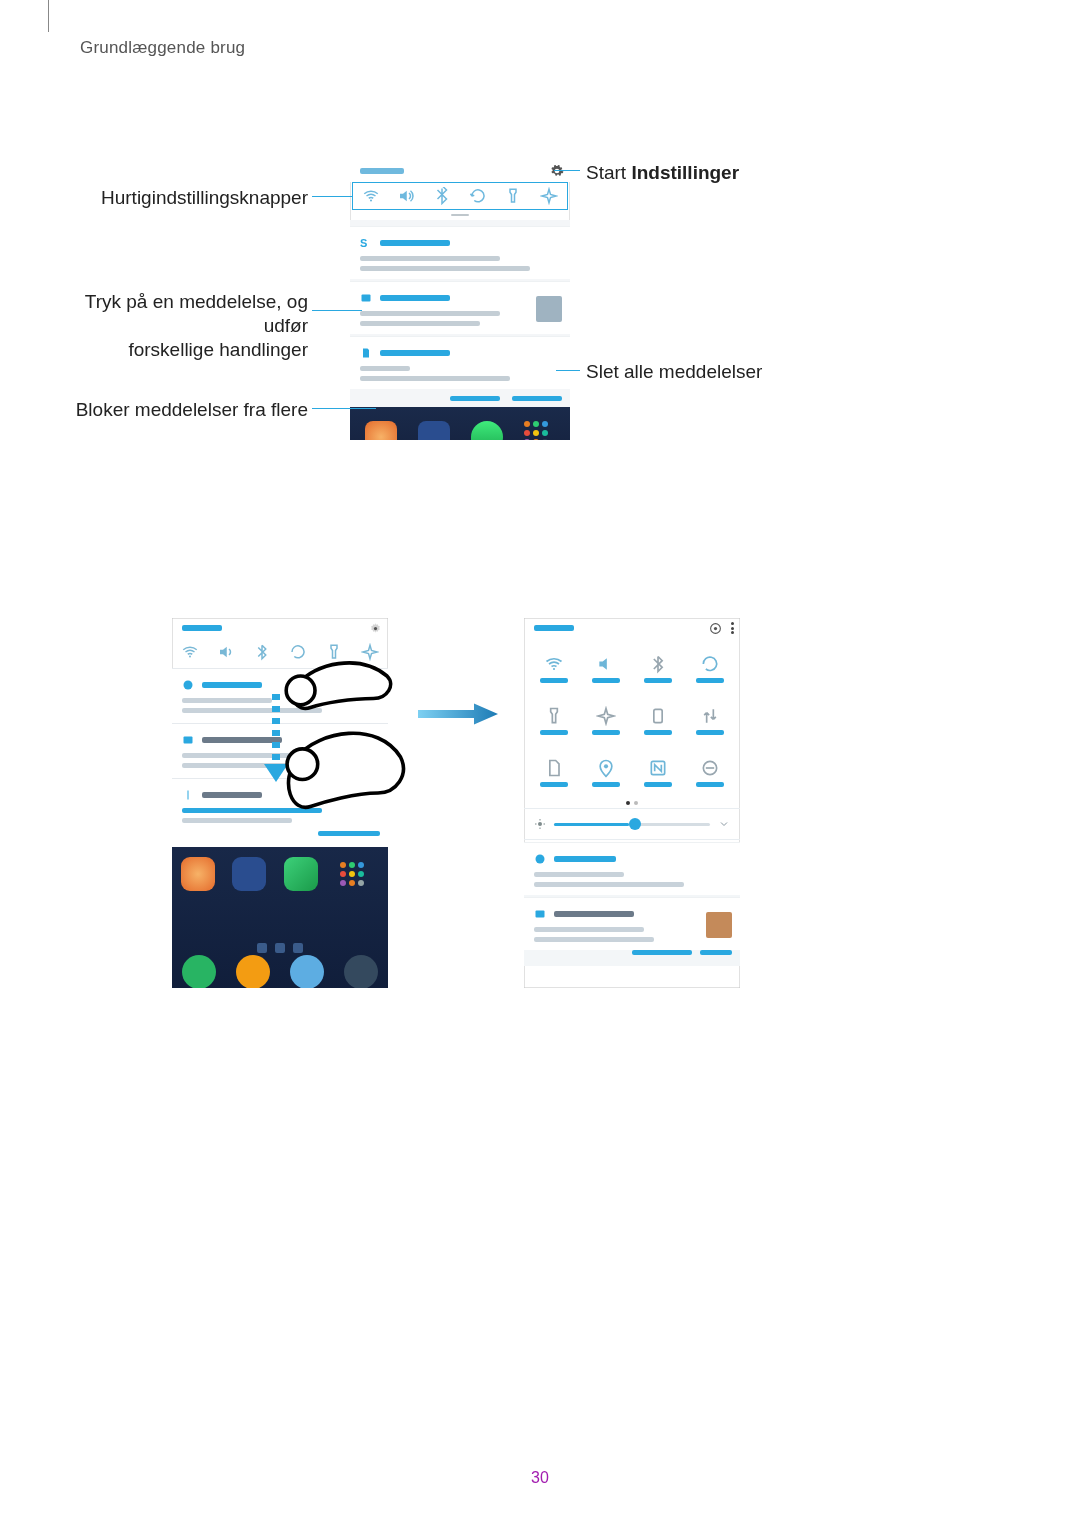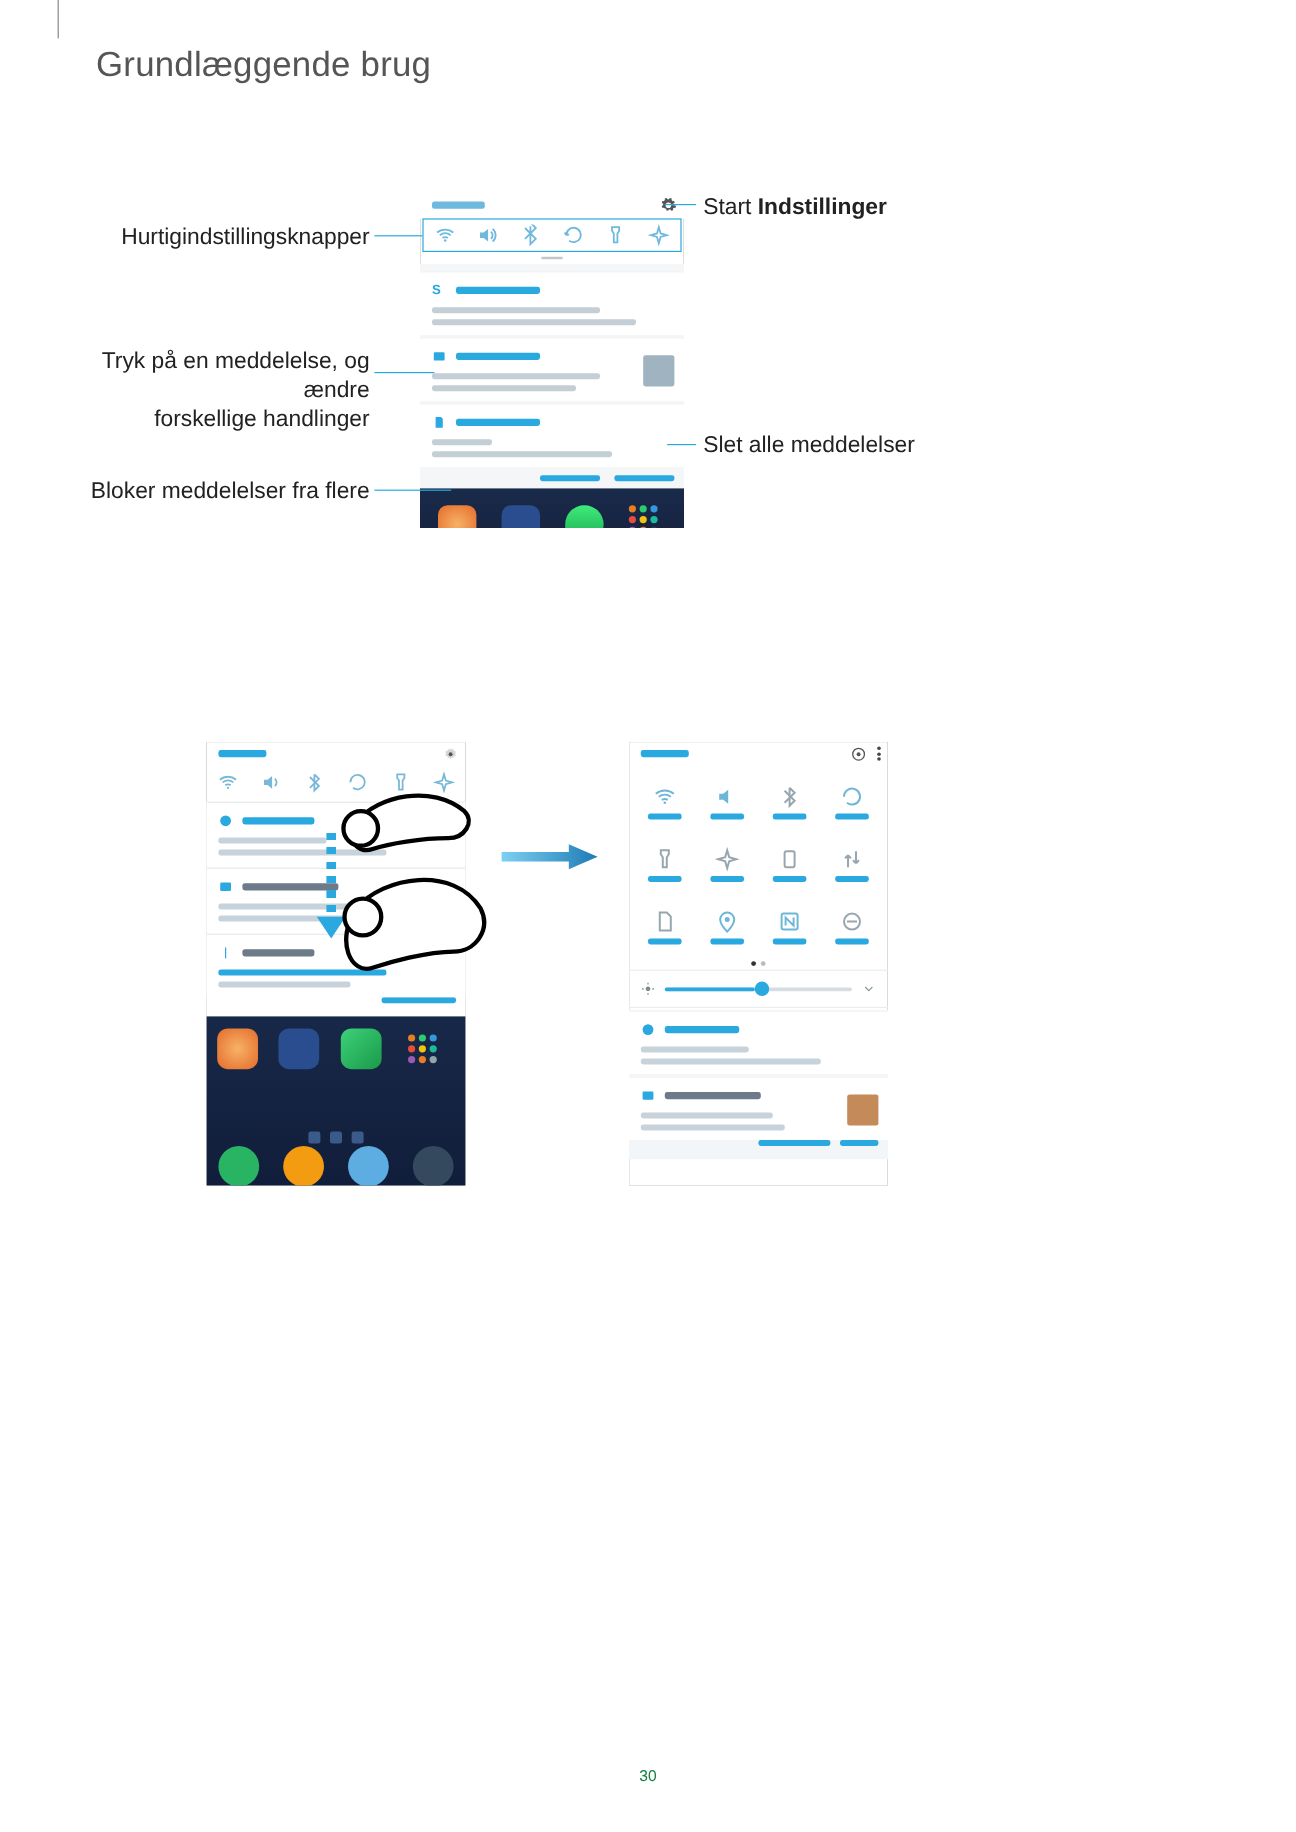--- a/index.html
+++ b/index.html
@@ -24,21 +24,21 @@
     left: 48px;
     top: 0;
     width: 0;
     height: 32px;
     border-left: 1px solid #888;
   }
   .header {
     position: absolute;
     left: 80px;
     top: 38px;
-    font-size: 29px;
+    font-size: 17px;
     color: #555;
     letter-spacing: 0.2px;
   }
   .intro {
     position: absolute;
     left: 80px;
     top: 112px;
     font-size: 22px;
     color: #222;
   }
@@ -266,21 +266,21 @@
     font-size:22px; line-height:1.45; color:#222;
   }
   .more-icon-inline {
     display:inline-flex; flex-direction:column; justify-content:space-between;
     width:6px; height:18px; vertical-align:-2px; margin:0 2px;
   }
   .more-icon-inline span { width:4px;height:4px;border-radius:50%;background:#333; }
 
   .page-no {
     position:absolute; left:0; right:0; bottom:40px; text-align:center;
-    font-size:13px; color:#15803d;
+    font-size:16px; color:#a21caf;
   }
 
   
   svg.ic { width:100%; height:100%; display:block; }
 </style>
 </head>
 <body>
 
 <div class="page">
 
@@ -378,21 +378,21 @@
             <div></div>
         </div>
       </div>
     </div>
 
     <div class="callout" style="left:232px; width:40px; top:46px;"></div>
     <div class="callout-label left" style="left:0; width:228px; top:36px;">Hurtigindstillingsknapper</div>
 
     <div class="callout" style="left:232px; width:50px; top:160px;"></div>
     <div class="callout-label left" style="left:-30px; width:258px; top:140px;">
-      <span>Tryk på en meddelelse, og ændre</span><br>
+      <span>Tryk på en meddelelse, og udfør</span><br>
       <span>forskellige handlinger</span>
     </div>
 
     <div class="callout" style="left:232px; width:64px; top:258px;"></div>
     <div class="callout-label left" style="left:-30px; width:258px; top:248px;">Bloker meddelelser fra flere</div>
 
     <div class="callout" style="left:474px; width:26px; top:20px;"></div>
     <div class="callout-label right" style="left:506px; top:11px;">
       <span>Start </span><b>Indstillinger</b>
     </div>

